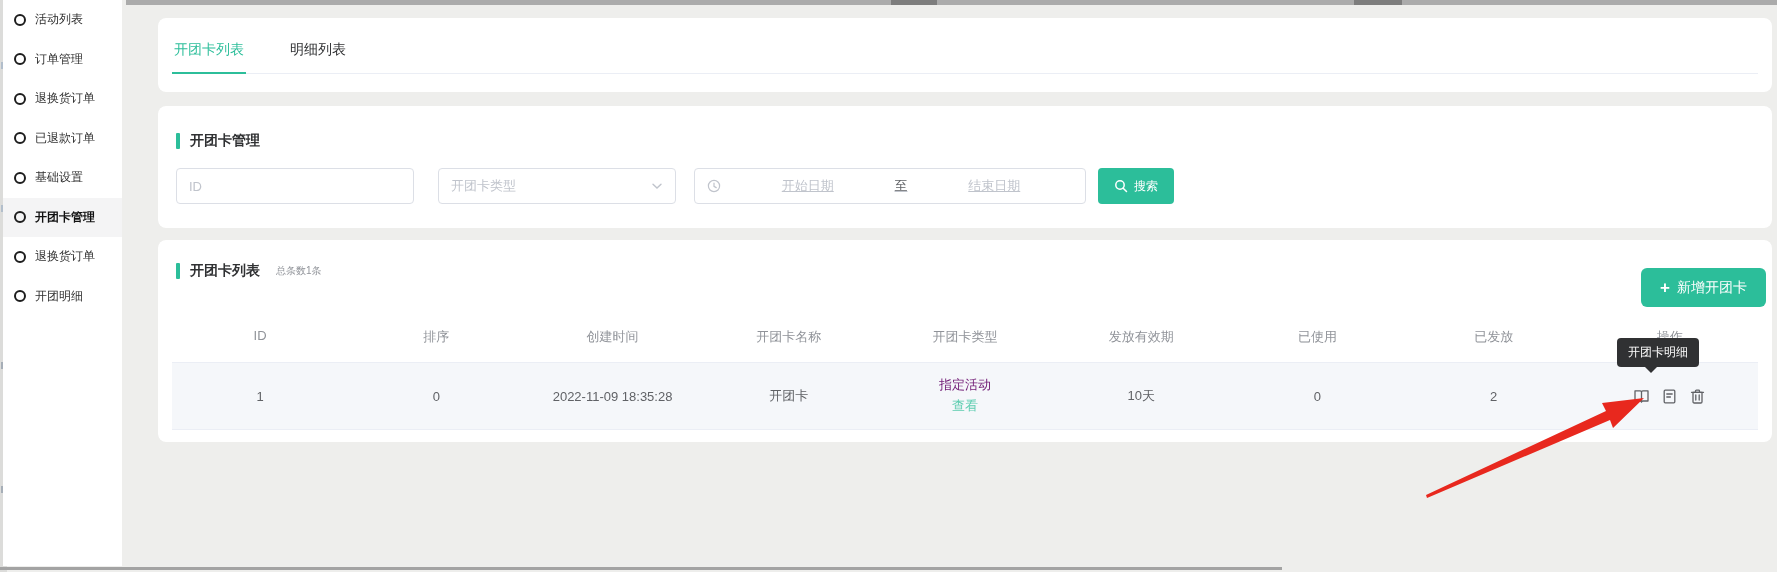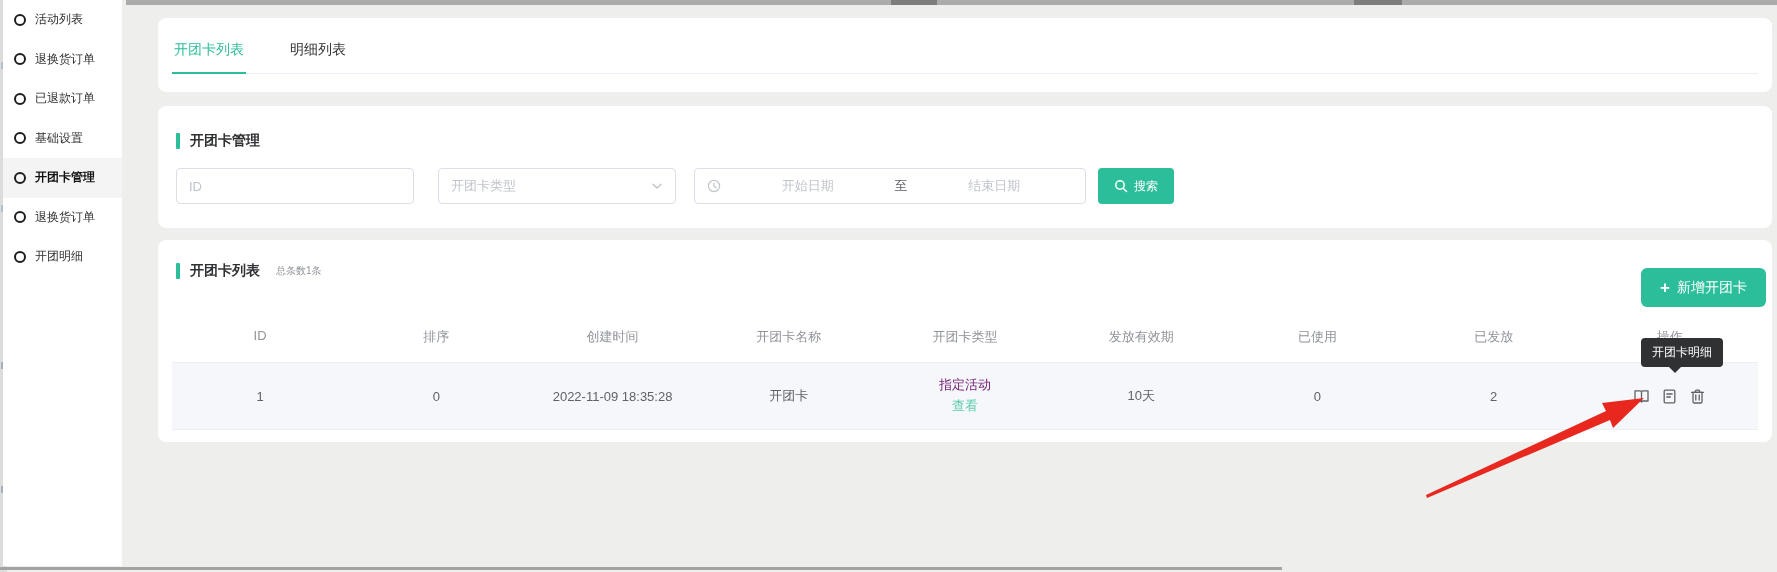--- a/index.html
+++ b/index.html
@@ -36,39 +36,39 @@
   .tbar{width:4px;height:16px;background:var(--accent);border-radius:1px;}
   .sec-title b{font-size:14px;color:#303133;}
   .total{font-size:10px;color:#909399;margin-left:6px;}
 
   
   .controls{position:absolute;left:18px;top:62px;display:flex;align-items:center;}
   .ctl{height:36px;border:1px solid #dcdfe6;border-radius:4px;background:#fff;box-sizing:border-box;font-size:13px;}
   .id-input{width:238px;padding:0 12px;color:#606266;outline:none;font-family:inherit;}
   .id-input::placeholder{color:#c0c4cc;}
   .select{width:238px;display:flex;align-items:center;justify-content:space-between;padding:0 12px;color:#c0c4cc;margin-left:24px;cursor:pointer;}
-  .daterange{width:392px;display:flex;align-items:center;gap:8px;padding:0 12px;color:#c0c4cc;margin-left:18px;cursor:pointer;}
+  .daterange{width:392px;display:flex;align-items:center;gap:8px;padding:0 12px;color:#c0c4cc;margin-left:18px;cursor:pointer;text-decoration:underline;}
   .daterange .ph{flex:1;text-align:center;}
   .daterange .sep{color:#606266;flex:0 0 auto;}
   .search-btn{height:36px;padding:0 16px;margin-left:12px;background:var(--accent);color:#fff;border:none;border-radius:4px;font-size:12px;display:flex;align-items:center;gap:6px;cursor:pointer;font-family:inherit;}
 
   
   .add-btn{position:absolute;right:6px;top:28px;height:39px;padding:0 19px;background:var(--accent);color:#fff;border:none;border-radius:6px;font-size:14px;display:flex;align-items:center;gap:7px;cursor:pointer;font-family:inherit;}
   .add-btn .plus{font-size:17px;font-weight:bold;line-height:1;}
   .thead{position:absolute;left:14px;top:88px;width:1586px;display:flex;}
   .th{flex:1;text-align:center;font-size:13px;color:#909399;}
   .trow{position:absolute;left:14px;top:122px;width:1586px;height:68px;display:flex;align-items:center;background:#f5f7fa;border-top:1px solid #ebeef5;border-bottom:1px solid #ebeef5;box-sizing:border-box;}
   .td{flex:1;text-align:center;font-size:13px;color:#606266;}
   .td .l1{color:#701a75;line-height:20px;}
   .td .link{color:#5ecdb0;line-height:22px;cursor:pointer;}
   .ops{display:flex;align-items:center;justify-content:center;gap:11px;}
   .op-icon{width:17px;height:17px;cursor:pointer;display:block;}
 
   
-  .tooltip{position:absolute;left:1617px;top:338px;background:#303133;color:#fff;font-size:12px;padding:6px 11px;border-radius:4px;z-index:6;white-space:nowrap;margin-left:24px;}
+  .tooltip{position:absolute;left:1617px;top:338px;background:#303133;color:#fff;font-size:12px;padding:6px 11px;border-radius:4px;z-index:6;white-space:nowrap;}
   .tooltip:after{content:"";position:absolute;left:28px;top:100%;border:6px solid transparent;border-top-color:#303133;}
 
   .arrow-layer{position:absolute;left:0;top:0;width:1777px;height:572px;pointer-events:none;z-index:7;}
 </style>
 </head>
 <body>
 
 <div class="stage" style="--accent:#2cbe9a;">
 
   <div class="left-strip">
@@ -81,20 +81,24 @@
   <div class="top-strip">
     <div class="smudge" style="left:765px;width:46px;"></div>
     <div class="smudge" style="left:1228px;width:48px;"></div>
   </div>
   <div class="bottom-line"></div>
 
   <nav class="sidebar">
     <div class="side-item">
         <span class="ring"></span>
         <span>活动列表</span>
+      </div>
+    <div class="side-item">
+        <span class="ring"></span>
+        <span>订单管理</span>
       </div>
     <div class="side-item">
         <span class="ring"></span>
         <span>退换货订单</span>
       </div>
     <div class="side-item">
         <span class="ring"></span>
         <span>已退款订单</span>
       </div>
     <div class="side-item">

